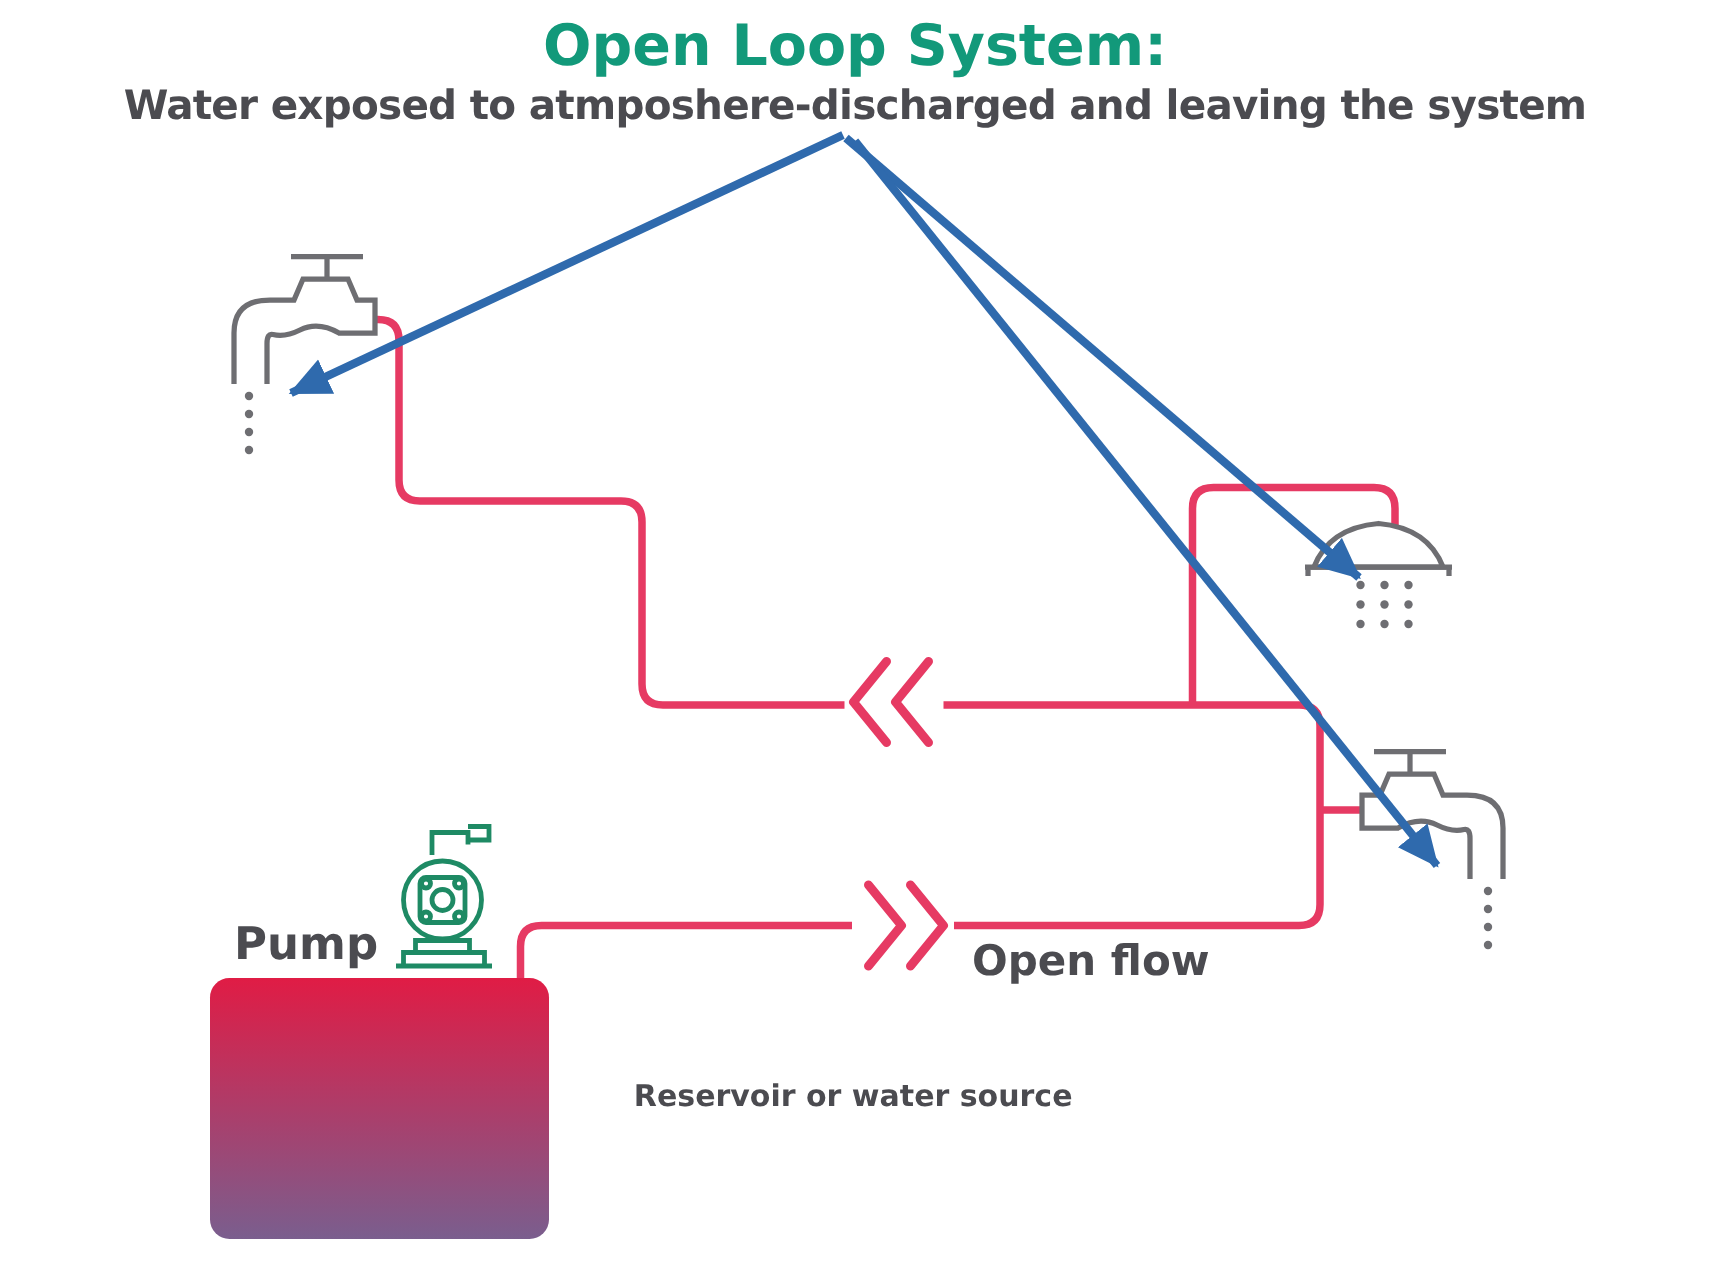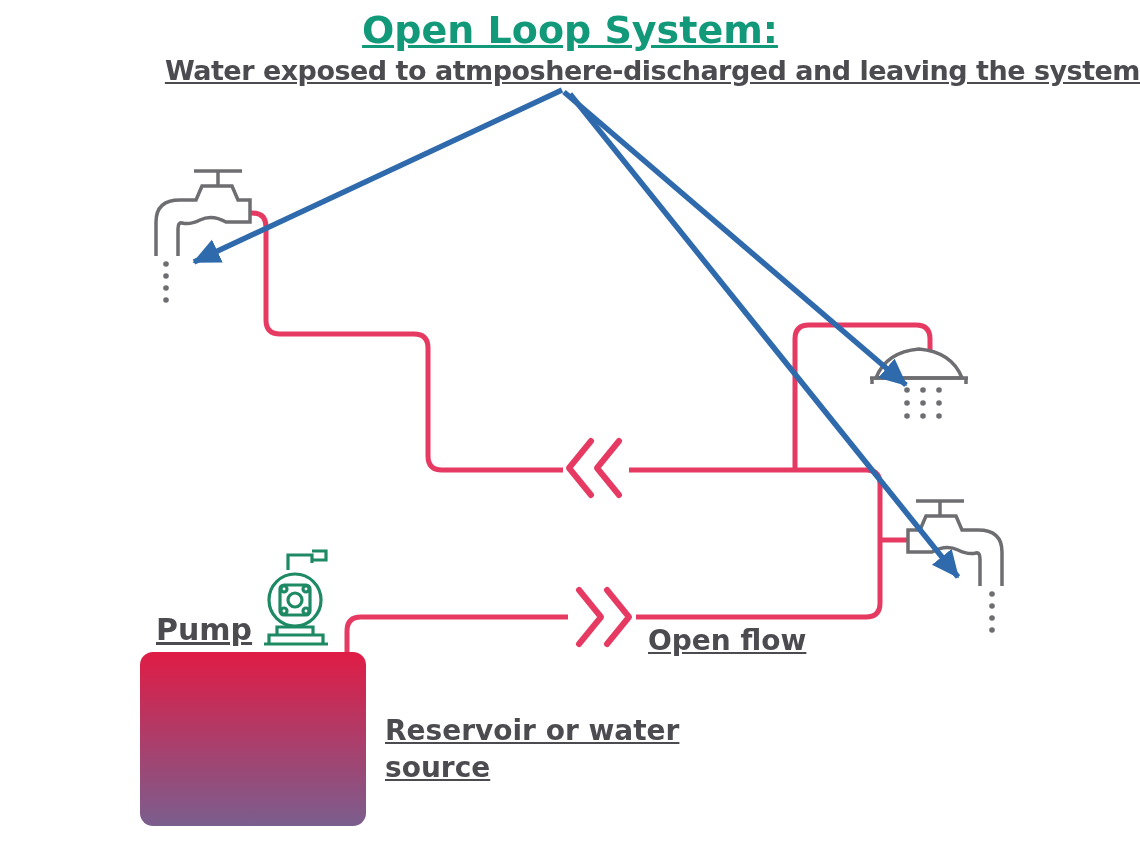--- a/index.html
+++ b/index.html
@@ -2,33 +2,33 @@
 <html><head>
 <meta charset="utf-8">
 <style>
   html,body { margin:0; padding:0; background:#ffffff; }
   #stage {
     position:relative; width:1140px; height:856px; background:#ffffff;
     font-family:"DejaVu Sans","Liberation Sans",sans-serif; overflow:hidden;
   }
   #gfx { position:absolute; left:0; top:0; }
 
-  .txt { position:absolute; font-weight:bold; color:var(--text-gray);text-decoration:underline; }
+  .txt { position:absolute; font-weight:bold; color:var(--text-gray); }
   .title {
     left:0; top:8px; width:100%; text-align:center;
     font-size:38px; color:var(--title-green); white-space:nowrap;
   }
   .subtitle {
-    left:0; top:55px; width:100%; text-align:right;
+    left:0; top:55px; width:100%; text-align:center;
     font-size:27px; white-space:nowrap; letter-spacing:-0.5px;
   }
   .pump-label   { left:156px; top:574px; font-size:30px;margin-top:38px; }
   .flow-label   { left:648px; top:624px; font-size:28px; }
-  .res-label    { left:385px; top:712px; width:330px; text-align:left;
-                  font-size:28px; line-height:37px; }
+  .res-label    { left:385px; top:712px; width:330px; text-align:right;
+                  font-size:20px; line-height:37px; }
 
   
   .pipe    { stroke:var(--pipe-red); stroke-width:5; fill:none; }
   .chev    { stroke:var(--pipe-red); stroke-width:6; fill:none;
              stroke-linecap:round; stroke-linejoin:round; }
   .fix     { stroke:var(--fixture-gray); stroke-width:3.5; fill:none; }
   .fixfill { stroke:var(--fixture-gray); stroke-width:3.5; fill:#ffffff; }
   .drip    { fill:var(--fixture-gray); }
   .pump-ln { stroke:var(--pump-green); stroke-width:3.2; fill:none; }
   .arrow   { stroke:var(--arrow-blue); stroke-width:5.5; fill:none; }

